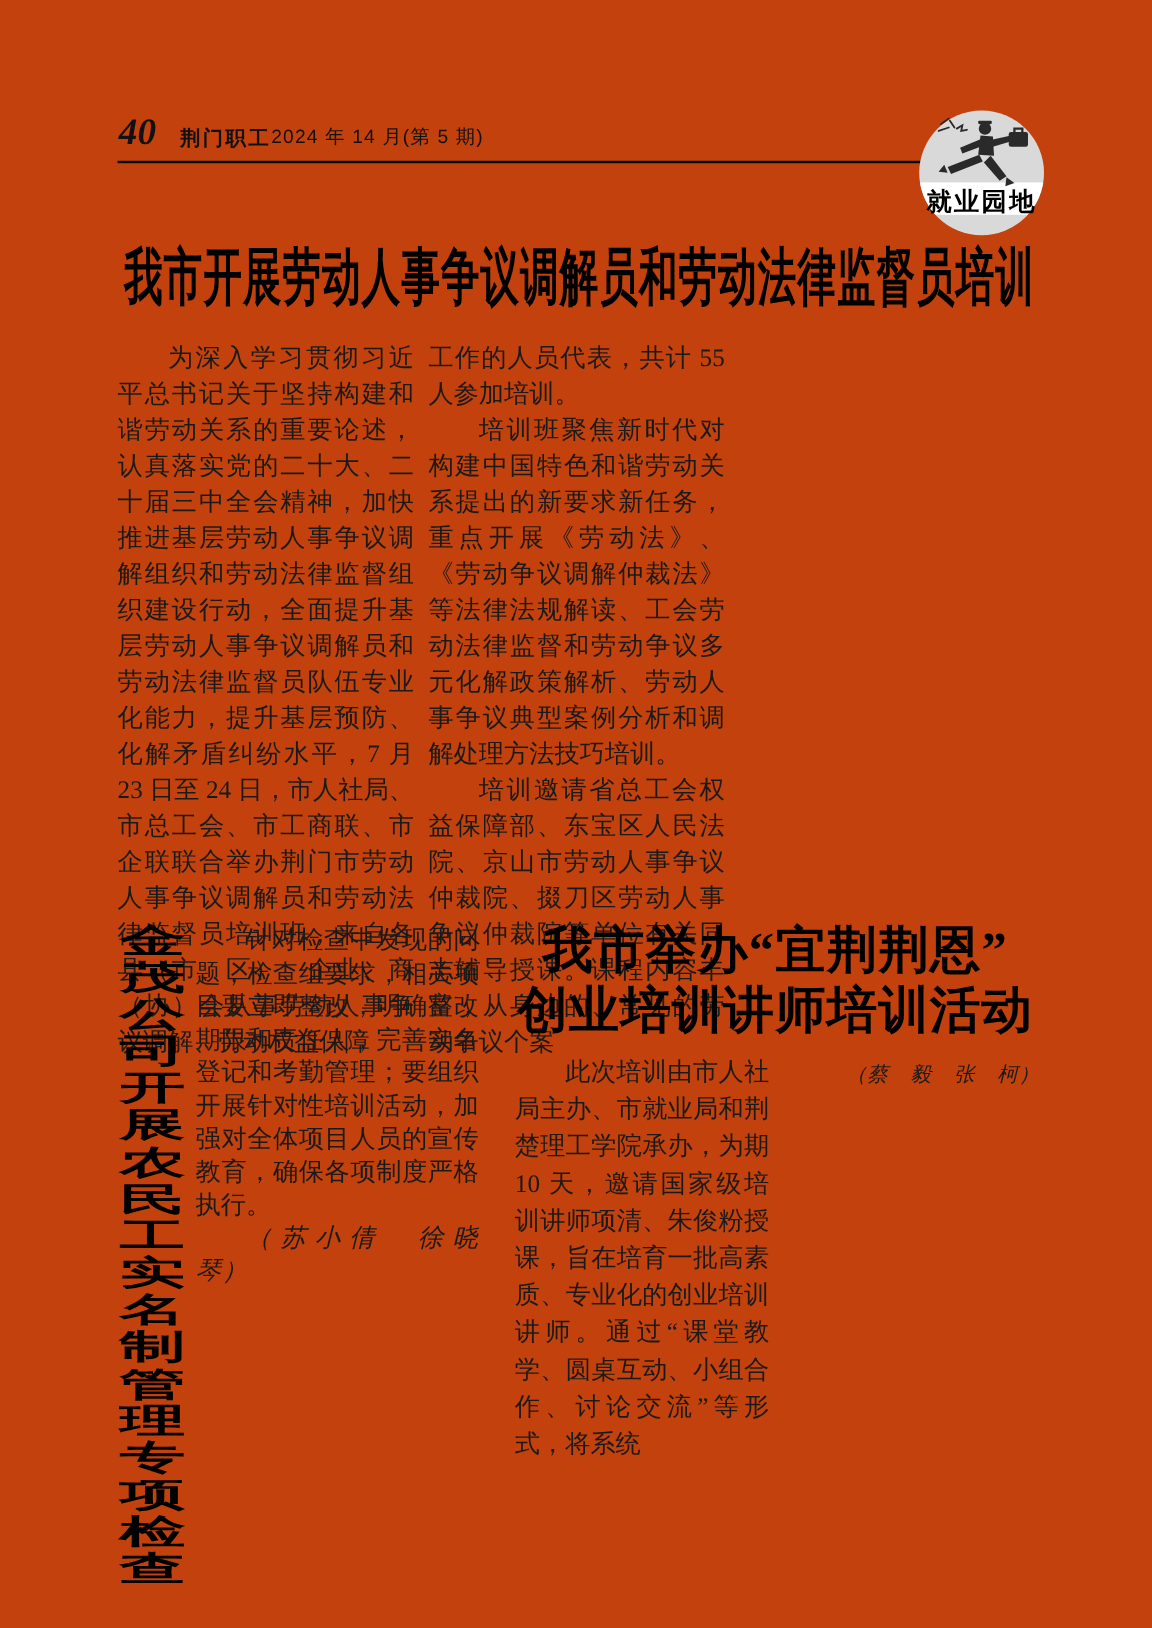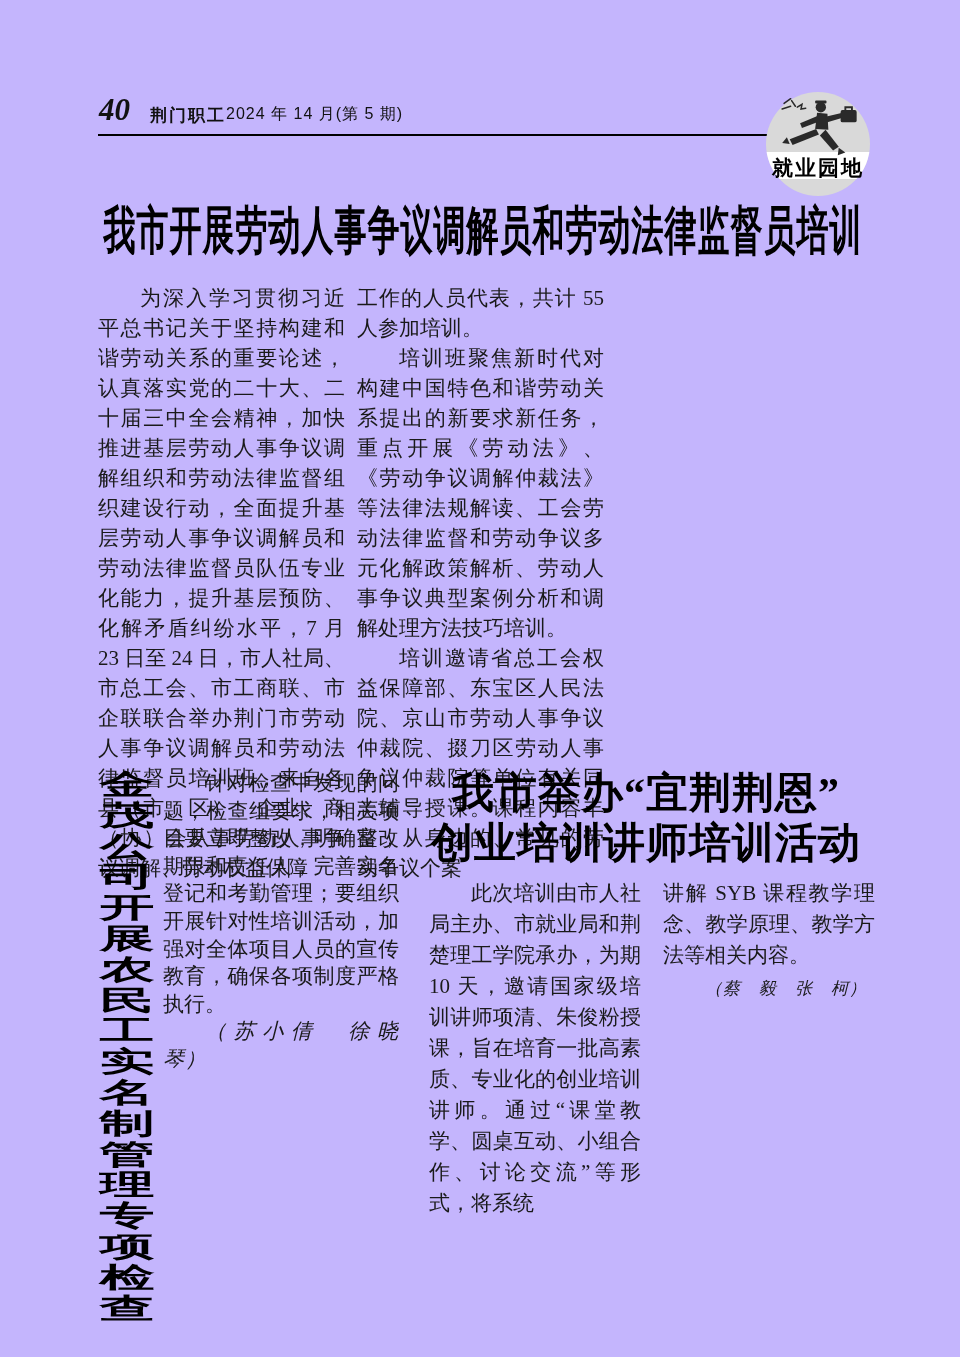--- a/index.html
+++ b/index.html
@@ -1,17 +1,17 @@
 <!DOCTYPE html>
 <html><head>
 <meta charset="utf-8">
 <style>
   html,body{margin:0;padding:0;background:#ffffff;}
   .page{
-    position:relative;width:960px;height:1357px;background:#c4b5fd;
+    position:relative;width:960px;height:1357px;background:#c2410c;
     font-family:"Liberation Serif","DejaVu Serif",serif;color:#1a1a1a;
     overflow:hidden;margin:0 auto;
   }
   
   .page-num{
     position:absolute;left:99px;top:92px;
     font-family:"Liberation Serif","DejaVu Serif",serif;
     font-style:italic;font-weight:700;font-size:31px;color:#111;
   }
   .pub-name{
@@ -149,19 +149,18 @@
   <section>
     <h2 class="a3-headline">
       <div>我市举办“宜荆荆恩”</div>
       <div>创业培训讲师培训活动</div>
     </h2>
     <div class="a3-cols" id="a3cols">
         <div class="col">
           <p class="bp ind">此次培训由市人社局主办、市就业局和荆楚理工学院承办，为期 10 天，邀请国家级培训讲师项清、朱俊粉授课，旨在培育一批高素质、专业化的创业培训讲师。通过“课堂教学、圆桌互动、小组合作、讨论交流”等形式，将系统</p>
         </div>
         <div class="col">
-          <p class="bp">讲解 SYB 课程教学理念、教学原理、教学方法等相关内容。</p>
           <div class="a3-byline byl">（蔡　毅　张　柯）</div>
         </div>
       </div>
   </section>
 
 </div>
 
 </body></html>

